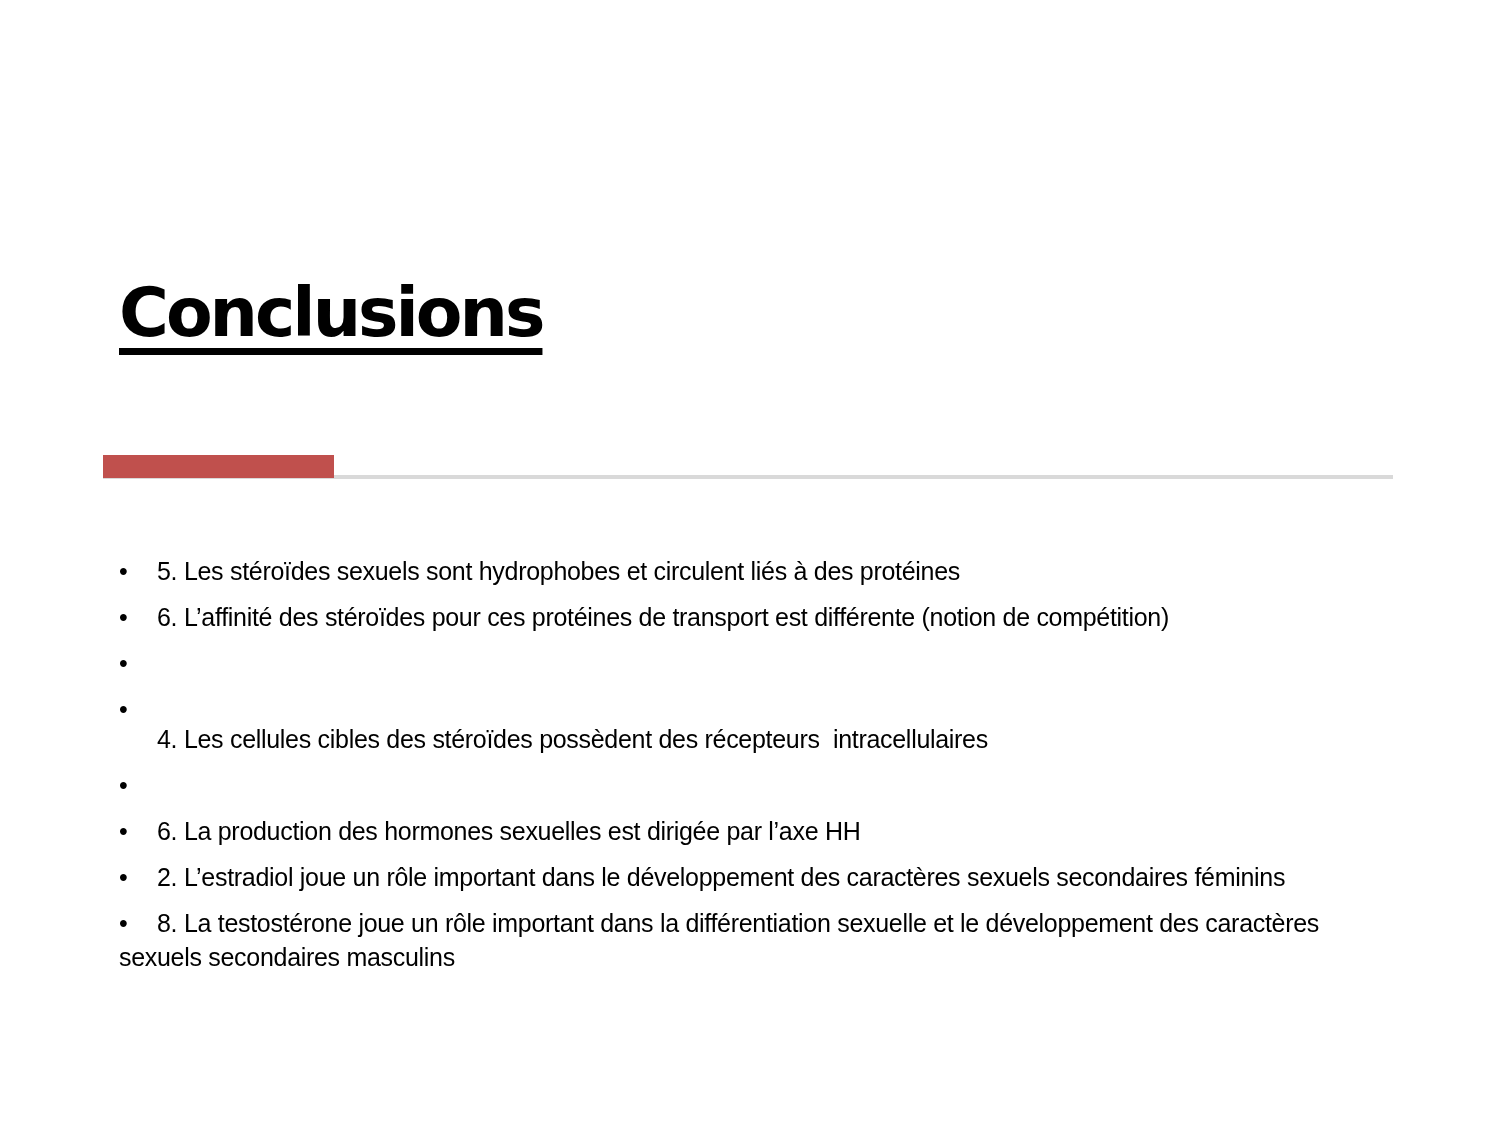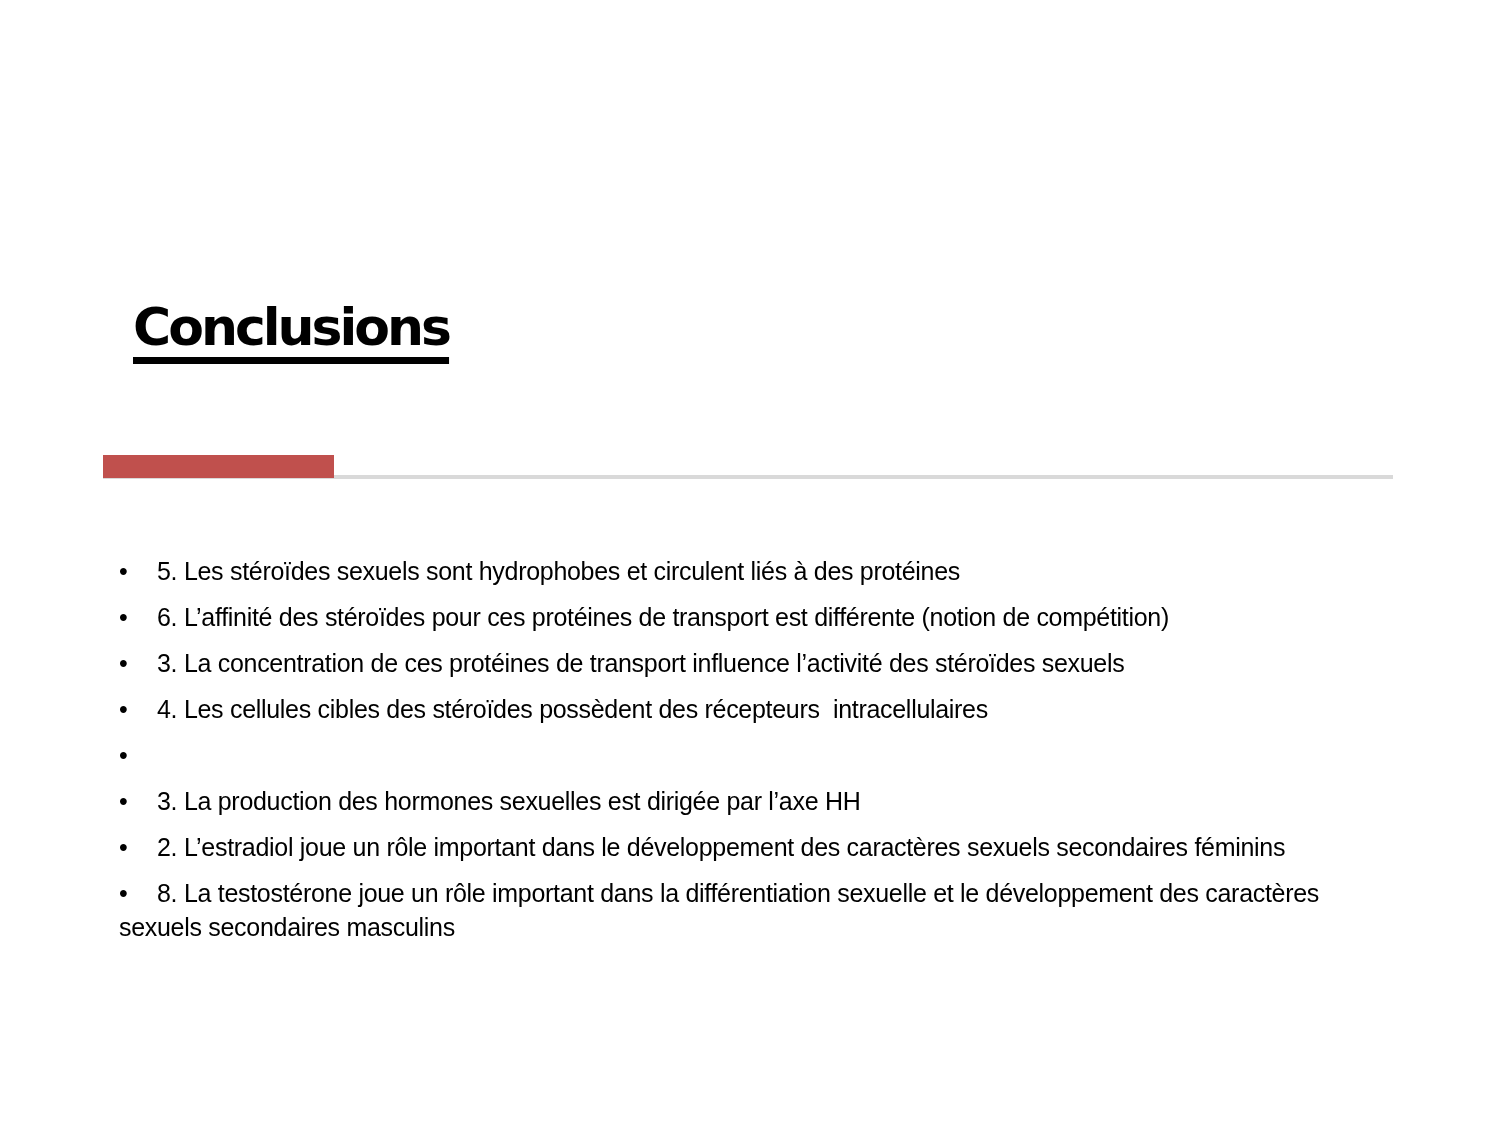--- a/index.html
+++ b/index.html
@@ -12,24 +12,24 @@
       height: 1125px;
       position: relative;
       overflow: hidden;
       font-family: "Liberation Sans", "DejaVu Sans", sans-serif;
       color: #000000;
     }
     .slide-title {
       position: absolute;
       left: 119px;
       top: 258px;
-      margin: 14px;
+      margin: 0;
       font-family: "DejaVu Sans", "Liberation Sans", sans-serif;
       font-weight: bold;
-      font-size: 52px;
+      font-size: 68px;
       line-height: 110px;
       letter-spacing: -3px;
       color: #000000;
       text-decoration: underline;
       text-decoration-thickness: 7px;
       text-underline-offset: 12px;
       white-space: nowrap;
     }
     .rule-gray {
       position: absolute;
@@ -87,32 +87,31 @@
   <li class="bullet-item single">
     <span class="bullet-dot">•</span>
     <span>5. Les stéroïdes sexuels sont hydrophobes et circulent liés à des protéines</span>
   </li>
   <li class="bullet-item single">
     <span class="bullet-dot">•</span>
     <span>6. L’affinité des stéroïdes pour ces protéines de transport est différente (notion de compétition)</span>
   </li>
   <li class="bullet-item single">
     <span class="bullet-dot">•</span>
-    <span>3. La concentration de ces protéines de transport influence l’activité des stéroïdes sexuels</span>
   </li>
   <li class="bullet-item single">
     <span class="bullet-dot">•</span>
-    <span style="white-space: pre;">4. Les cellules cibles des stéroïdes possèdent des récepteurs  intracellulaires</span>
+    <span style="white-space: pre; margin-top: 30px;">4. Les cellules cibles des stéroïdes possèdent des récepteurs  intracellulaires</span>
   </li>
   <li class="bullet-item single">
     <span class="bullet-dot">•</span>
   </li>
   <li class="bullet-item single">
     <span class="bullet-dot">•</span>
-    <span>3. La production des hormones sexuelles est dirigée par l’axe HH</span>
+    <span>6. La production des hormones sexuelles est dirigée par l’axe HH</span>
   </li>
   <li class="bullet-item wrap">
     <span class="bullet-dot">•</span><span>2. L’estradiol joue un rôle important dans le développement des caractères sexuels secondaires féminins</span>
   </li>
   <li class="bullet-item wrap">
     <span class="bullet-dot">•</span><span>8. La testostérone joue un rôle important dans la différentiation sexuelle et le développement des caractères sexuels secondaires masculins</span>
   </li>
 </ul>
 
 </body></html>

